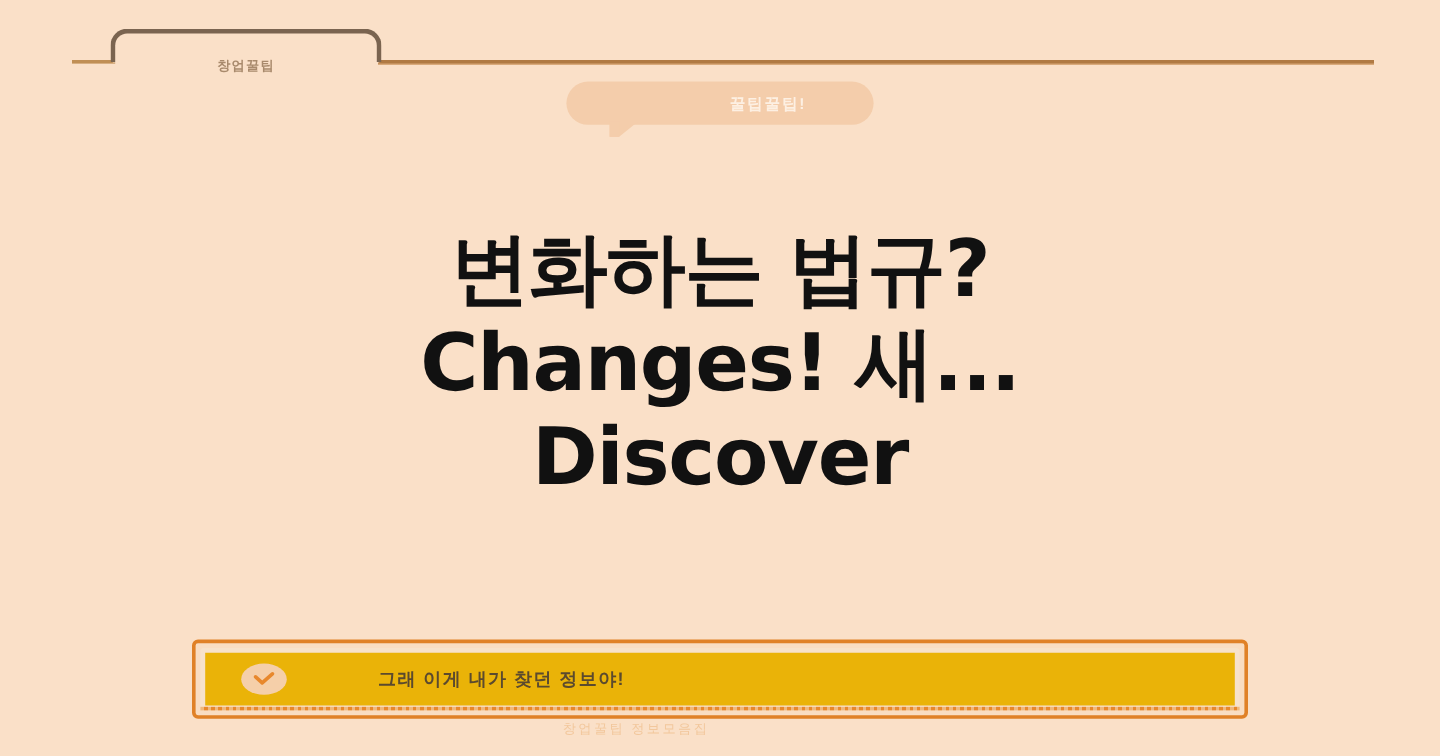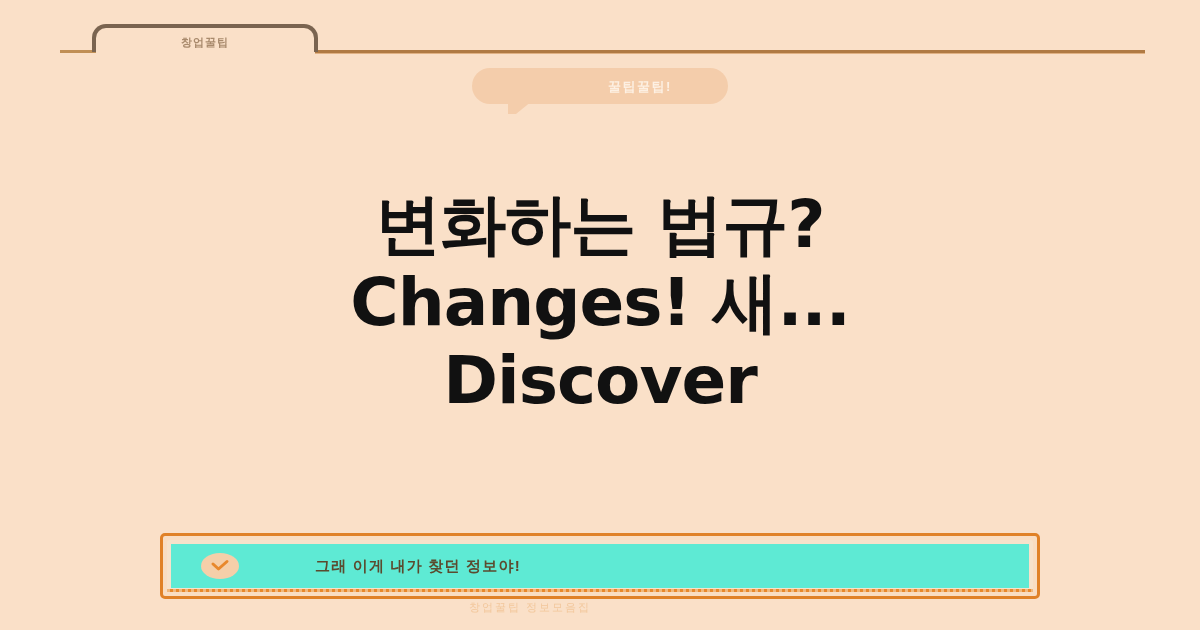--- a/index.html
+++ b/index.html
@@ -55,21 +55,21 @@
     border-top: 4px solid #7a6450;
     border-left: 4px solid #7a6450;
     border-right: 4px solid #7a6450;
     border-top-left-radius: 14px;
     border-top-right-radius: 14px;
     background: #fae0c8;
   }
   #tab-label {
     position: absolute;
     left: 0;
-    top: 7px;
+    top: 19px;
     width: 100%;
     text-align: center;
     font-size: 11px;
     font-weight: bold;
     letter-spacing: 1px;
     color: #8a6a4a;
     opacity: .72;
   }
 
   
@@ -136,21 +136,21 @@
     border-radius: 5px;
     background: #f9ddc2;
   }
   #cta-banner {
     position: absolute;
     left: 167px;
     top: 540px;
     width: 866px;
     height: 52px;
     box-sizing: border-box;
-    background: #5eead4;
+    background: #eab308;
     border: 4px solid #f7e2cb;
     border-radius: 3px;
     display: flex;
     align-items: center;
   }
   #cta-check-badge {
     width: 38px;
     height: 26px;
     margin-left: 30px;
     border-radius: 50%;

